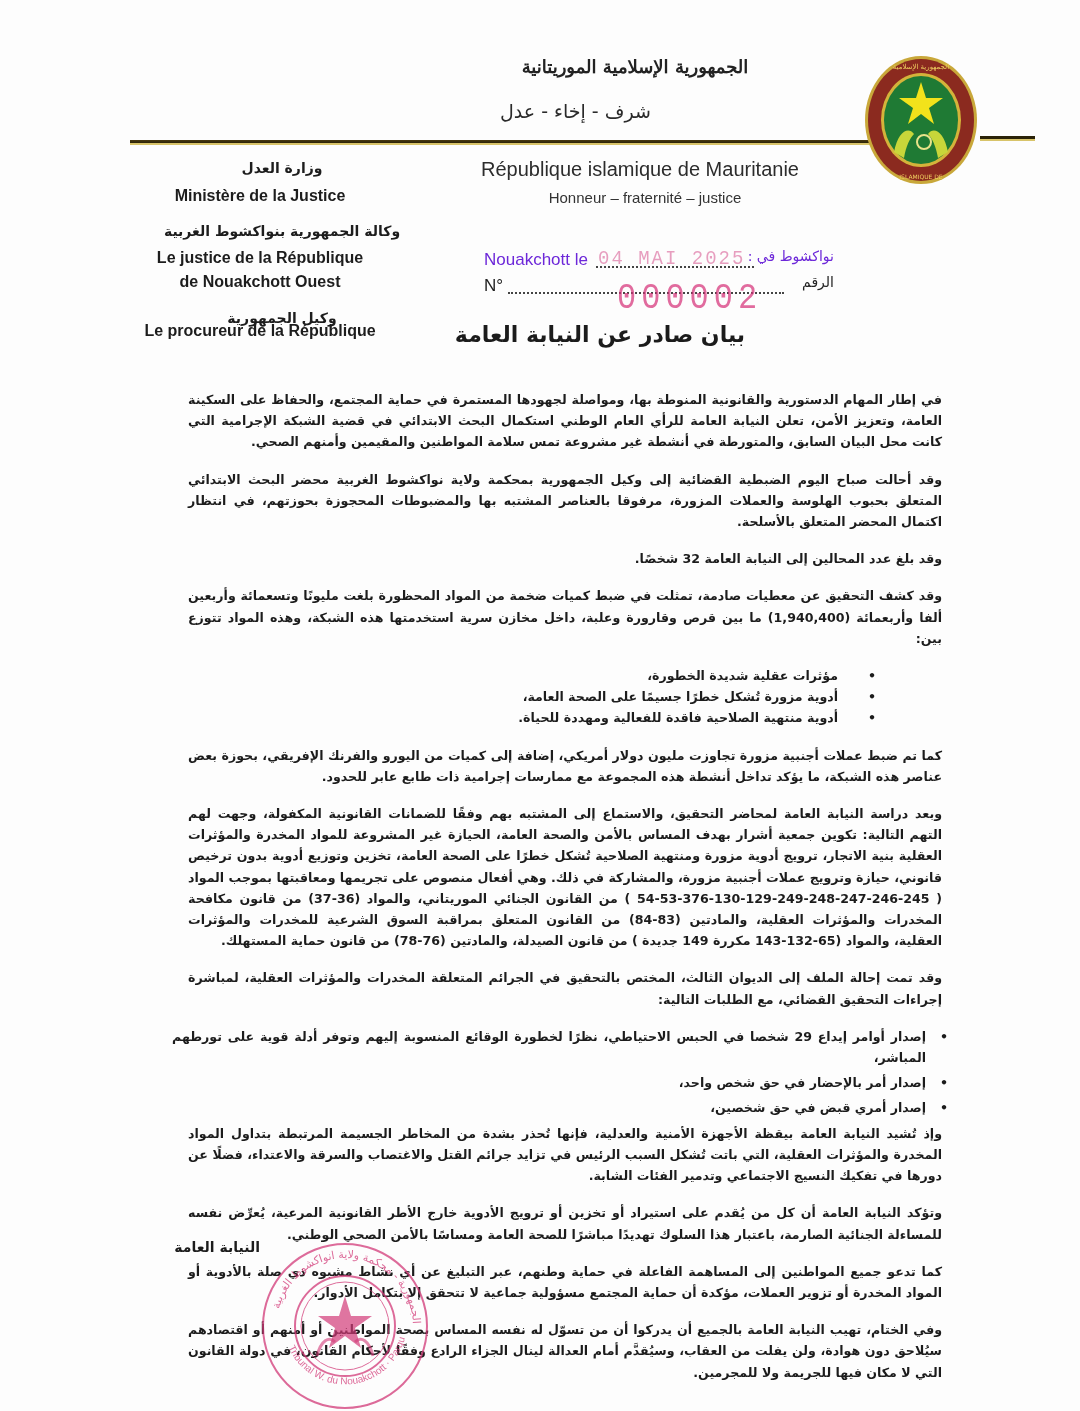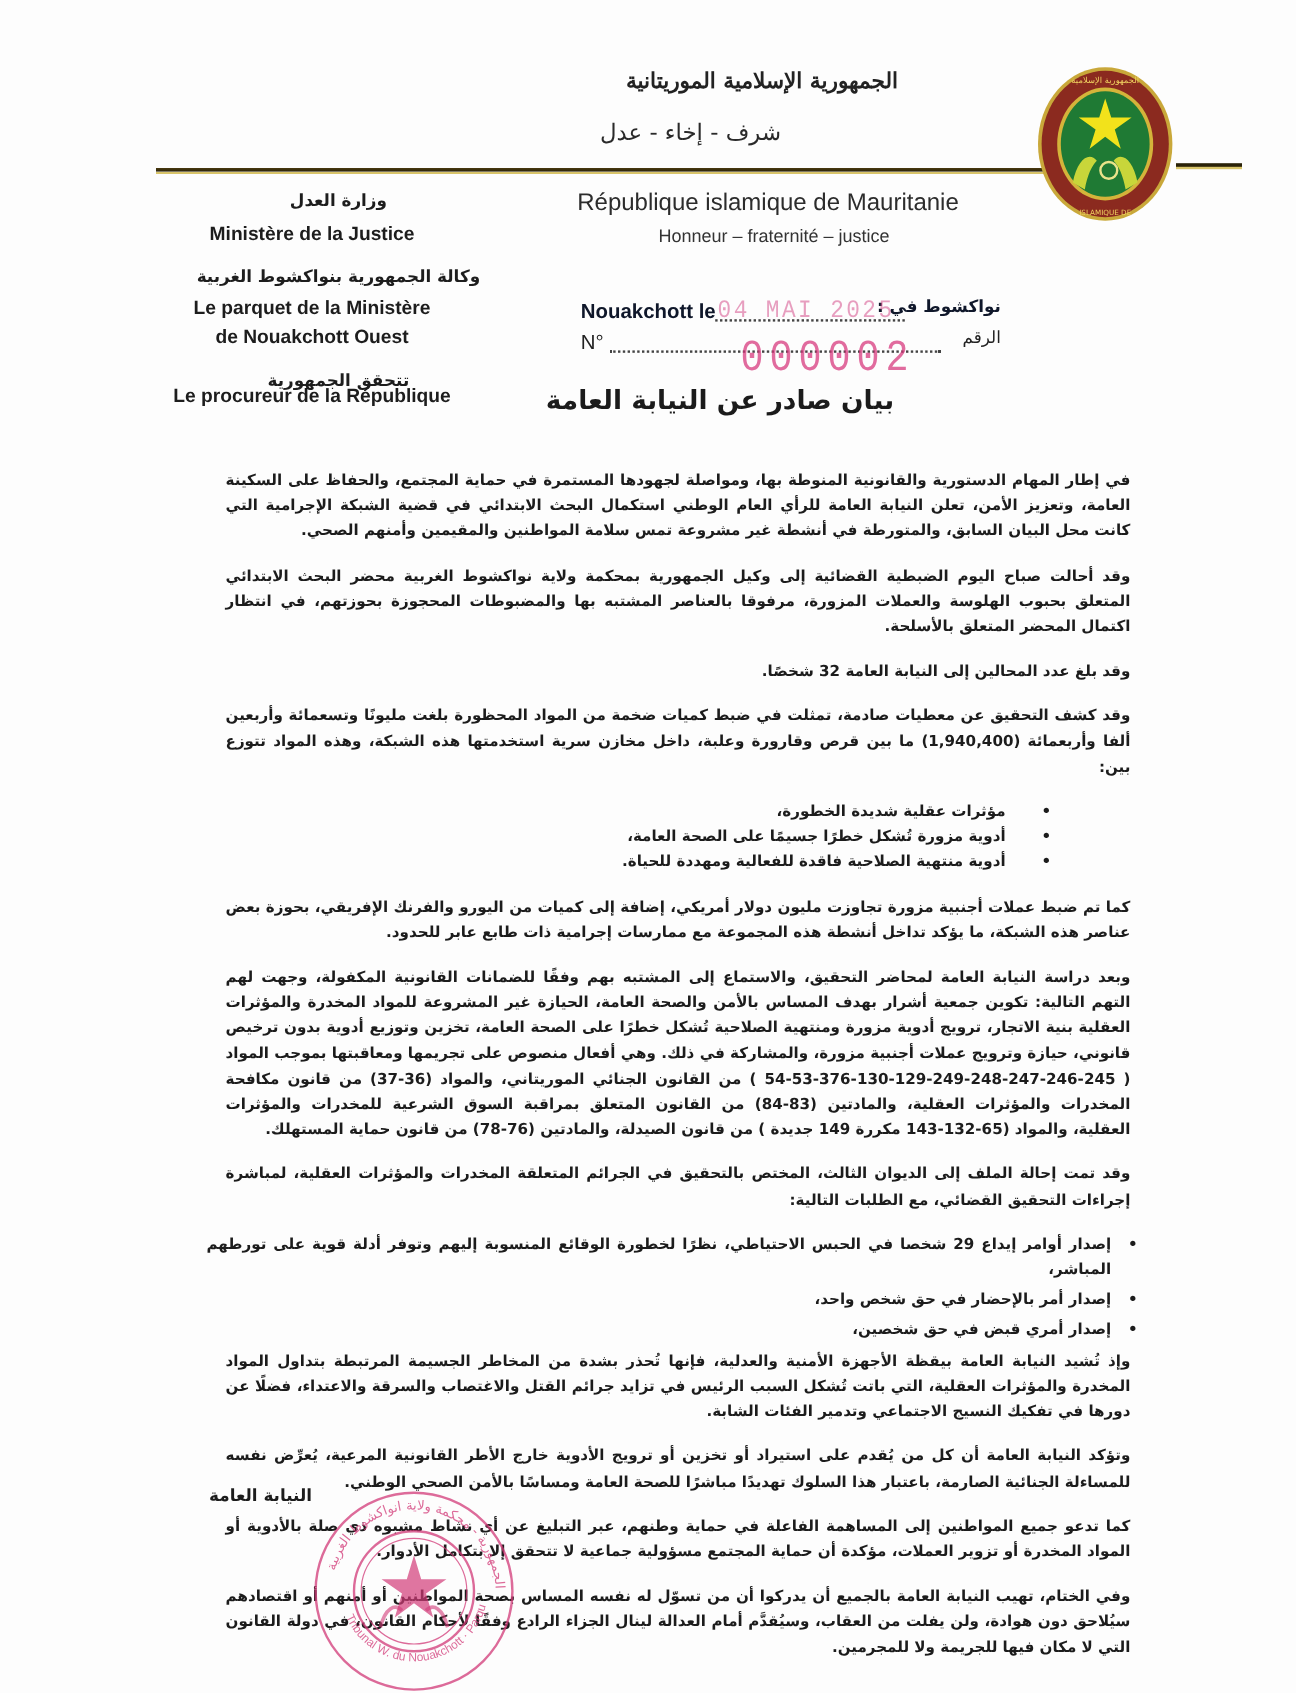--- a/index.html
+++ b/index.html
@@ -23,21 +23,21 @@
   .left-col .fr { font-family: "Liberation Sans", sans-serif; font-weight: bold; font-size: 16px; color: #1d1d1d; line-height: 22px; }
   .lc1 { position: absolute; top: 0; left: 0; width: 100%; }
   .lc2 { position: absolute; top: 25px; left: 0; width: 100%; }
   .lc3 { position: absolute; top: 63px; left: 0; width: 100%; }
   .lc4 { position: absolute; top: 87px; left: 0; width: 100%; }
   .lc5 { position: absolute; top: 111px; left: 0; width: 100%; }
   .lc6 { position: absolute; top: 150px; left: 0; width: 100%; }
   .lc7 { position: absolute; top: 160px; left: 0; width: 100%; }
 
   
-  .date-line { position: absolute; top: 248px; left: 484px; width: 350px; height: 26px; font-family: "Liberation Sans", sans-serif; font-size: 17px; color: #0f172a; font-weight: bold; }
+  .date-line { position: absolute; top: 248px; left: 484px; width: 350px; height: 26px; font-family: "Liberation Sans", sans-serif; font-size: 17px; color: #6d28d9; }
   .date-line .fr-lbl { position: absolute; left: 0; top: 2px; }
   .date-line .dots { position: absolute; left: 112px; top: 2px; width: 158px; border-bottom: 2px dotted #444; height: 16px; }
   .date-line .ar-lbl { position: absolute; right: 0; top: 0; direction: rtl; font-family: "DejaVu Sans", sans-serif; font-size: 14px; }
   .num-line { position: absolute; top: 274px; left: 484px; width: 350px; height: 26px; font-family: "Liberation Sans", sans-serif; font-size: 17px; color: #222; }
   .num-line .fr-lbl { position: absolute; left: 0; top: 2px; }
   .num-line .dots { position: absolute; left: 24px; top: 2px; width: 276px; border-bottom: 2px dotted #444; height: 16px; }
   .num-line .ar-lbl { position: absolute; right: 0; top: 0; direction: rtl; font-family: "DejaVu Sans", sans-serif; font-size: 14px; }
 
   .stamp-date { position: absolute; top: 248px; left: 598px; font-family: "Liberation Mono", monospace; font-size: 19px; color: rgba(214, 80, 140, 0.55); letter-spacing: 2px; transform: scaleY(1.1); }
   .stamp-num { position: absolute; top: 280px; left: 617px; font-family: "Liberation Mono", monospace; font-size: 32px; color: rgba(214, 50, 120, 0.72); letter-spacing: 5px; transform: scaleY(1.15); }
@@ -82,23 +82,23 @@
     <text x="57" y="125" font-size="6" fill="#f0d060" text-anchor="middle" font-family="DejaVu Sans, sans-serif">ISLAMIQUE DE</text>
   </svg>
 
   <div class="fr-title">République islamique de Mauritanie</div>
   <div class="fr-motto">Honneur – fraternité – justice</div>
 
   <div class="left-col">
     <div class="lc1 ar">وزارة العدل</div>
     <div class="lc2 fr">Ministère de la Justice</div>
     <div class="lc3 ar">وكالة الجمهورية بنواكشوط الغربية</div>
-    <div class="lc4 fr">Le parquet de la Ministère</div>
+    <div class="lc4 fr">Le justice de la République</div>
     <div class="lc5 fr">de Nouakchott Ouest</div>
-    <div class="lc6 ar">تتحقق الجمهورية</div>
+    <div class="lc6 ar">وكيل الجمهورية</div>
     <div class="lc7 fr">Le procureur de la République</div>
   </div>
 
   <div class="date-line">
     <span class="fr-lbl">Nouakchott le</span>
     <span class="dots"></span>
     <span class="ar-lbl">نواكشوط في :</span>
   </div>
   <div class="num-line">
     <span class="fr-lbl">N°</span>

